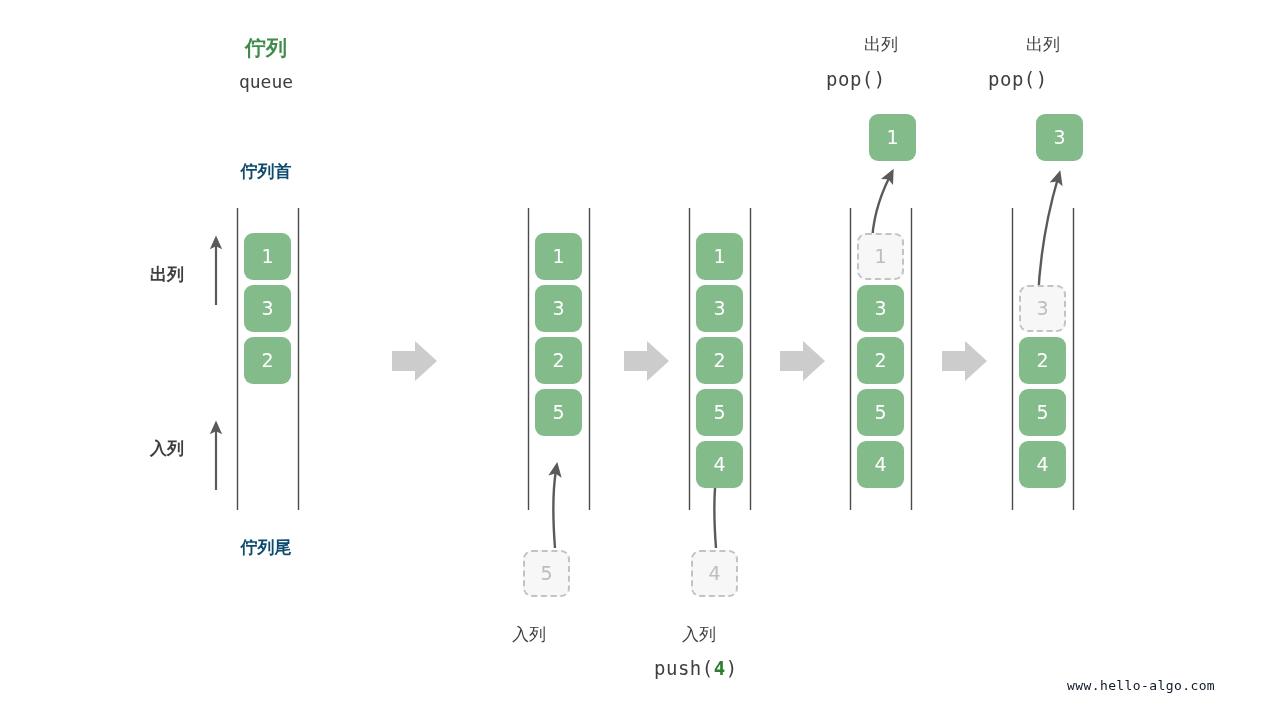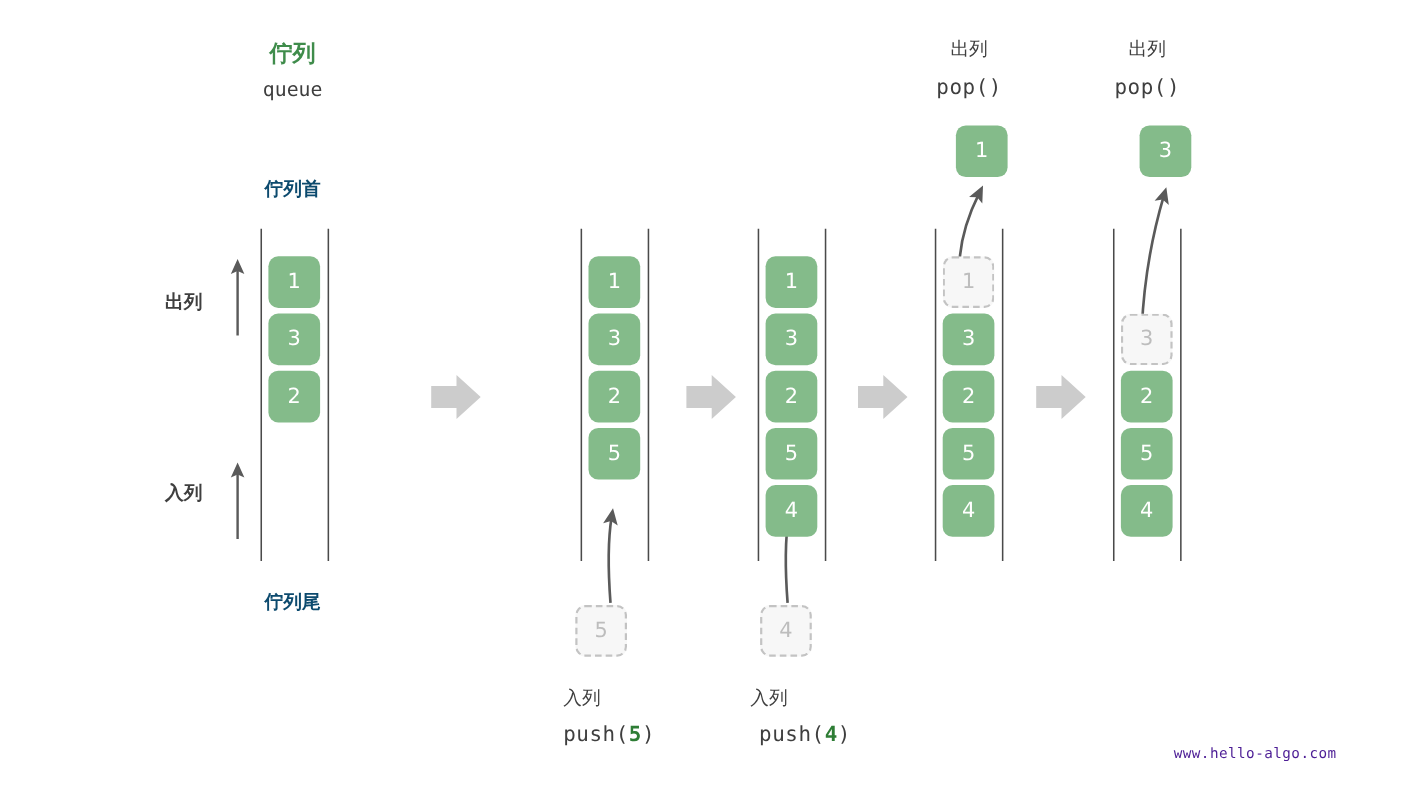--- a/index.html
+++ b/index.html
@@ -40,42 +40,41 @@
   .op-cn {
     font-size: 17px;
     color: #3f3f3f;
     text-align: center;
     white-space: nowrap;
   }
   .op-mono {
     font-family: "DejaVu Sans Mono", "Liberation Mono", monospace;
     font-size: 19px;
     color: #3f3f3f;
-    text-align: center;
     white-space: nowrap;
     letter-spacing: 0.5px;
   }
   .op-mono .argv { color: #2e7d35; font-weight: bold; }
   .side-label {
     font-size: 17px;
     font-weight: bold;
     color: #3f3f3f;
     white-space: nowrap;
   }
   .edge-label {
     font-size: 17px;
     font-weight: bold;
     color: #0c4a6e;
     text-align: center;
     white-space: nowrap;
   }
   .watermark {
     font-family: "DejaVu Sans Mono", "Liberation Mono", monospace;
     font-size: 13px;
-    color: #4c1d95;
+    color: #0f172a;
     white-space: nowrap;
     letter-spacing: 0.4px;
   }
 
   
   .cell {
     width: 47px;
     height: 47px;
     border-radius: 9px;
     background: #84bb8a;
@@ -189,32 +188,31 @@
   <div class="abs cell" style="left:244px; top:337px;">2</div>
 
   <div class="abs cell" style="left:535px; top:233px;">1</div>
   <div class="abs cell" style="left:535px; top:285px;">3</div>
   <div class="abs cell" style="left:535px; top:337px;">2</div>
   <div class="abs cell" style="left:535px; top:389px;">5</div>
 
   <div class="abs cell ghost" style="left:523px; top:550px;">5</div>
 
   <div class="abs op-cn" style="left:480px; top:623px; width:140px; text-align:left; padding-left:32px;">入列</div>
-  <div class="abs op-mono" style="left:480px; top:657px; width:170px; text-align:left; padding-left:32px;"><span>push(</span><span class="argv">5</span><span>)</span></div>
 
   <div class="abs cell" style="left:696px; top:233px;">1</div>
   <div class="abs cell" style="left:696px; top:285px;">3</div>
   <div class="abs cell" style="left:696px; top:337px;">2</div>
   <div class="abs cell" style="left:696px; top:389px;">5</div>
   <div class="abs cell" style="left:696px; top:441px;">4</div>
 
   <div class="abs cell ghost" style="left:691px; top:550px;">4</div>
 
   <div class="abs op-cn" style="left:650px; top:623px; width:140px; text-align:left; padding-left:32px;">入列</div>
-  <div class="abs op-mono" style="left:658px; top:657px; width:170px; text-align:left; padding-left:32px;"><span>push(</span><span class="argv">4</span><span>)</span></div>
+  <div class="abs op-mono" style="left:622px; top:657px; width:170px; text-align:left; padding-left:32px;"><span>push(</span><span class="argv">4</span><span>)</span></div>
 
   <div class="abs op-cn" style="left:826px; top:33px; width:110px;">出列</div>
   <div class="abs op-mono" style="left:826px; top:68px; width:110px;">pop()</div>
 
   <div class="abs cell" style="left:869px; top:114px;">1</div>
 
   <div class="abs cell ghost" style="left:857px; top:233px;">1</div>
   <div class="abs cell" style="left:857px; top:285px;">3</div>
   <div class="abs cell" style="left:857px; top:337px;">2</div>
   <div class="abs cell" style="left:857px; top:389px;">5</div>

